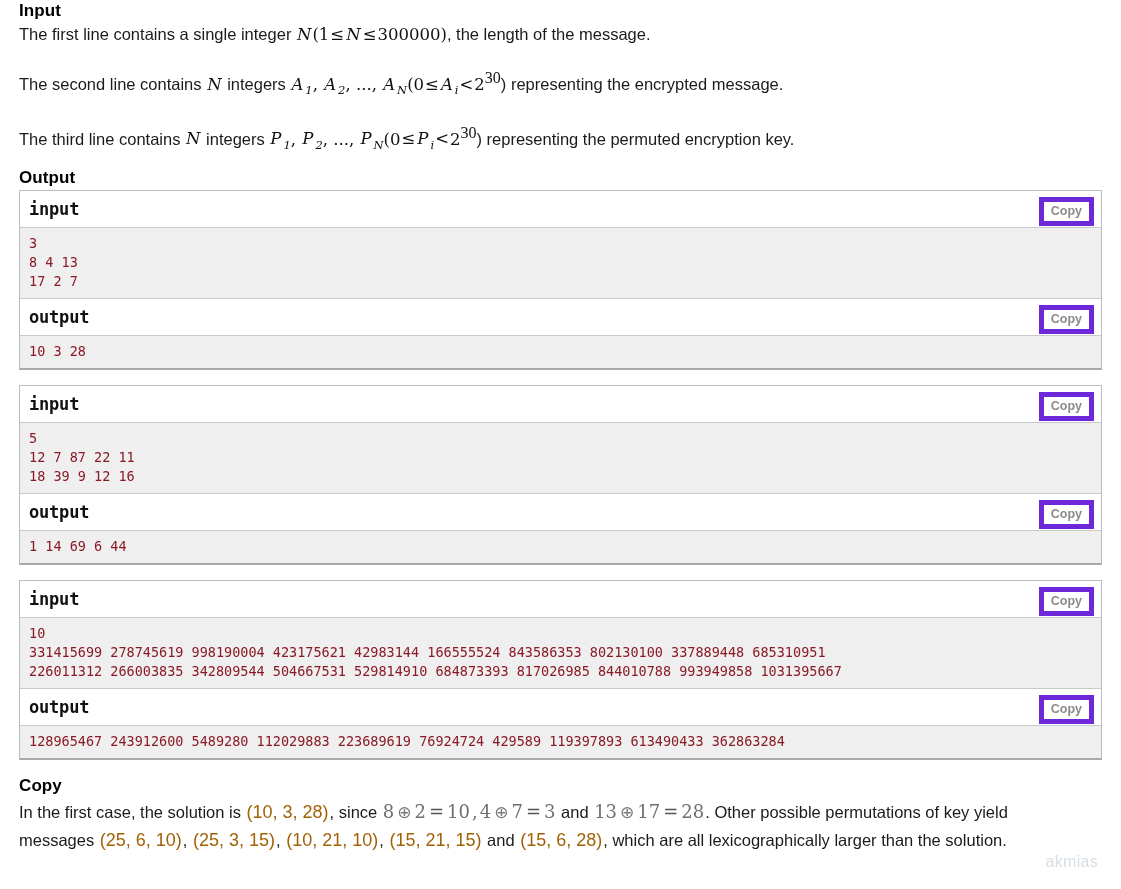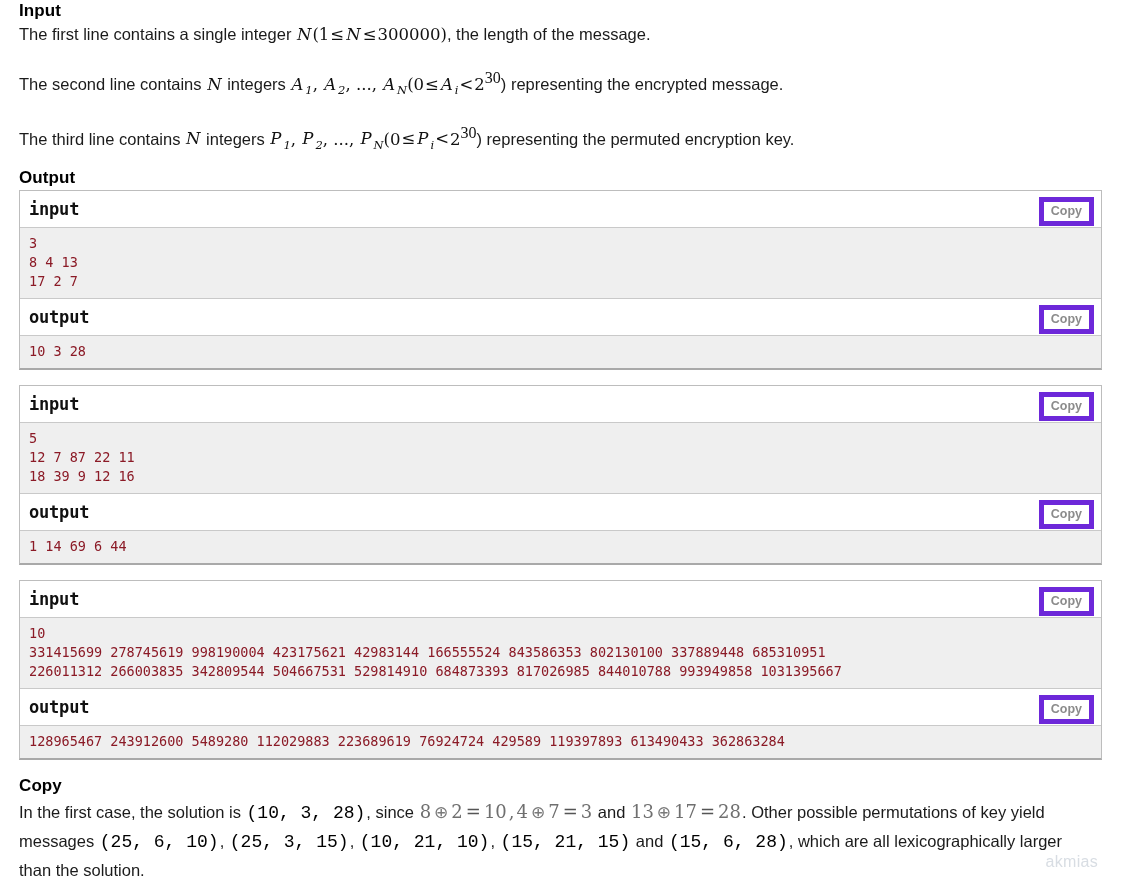--- a/index.html
+++ b/index.html
@@ -77,24 +77,24 @@
   }
   .mop {
     font-family: "DejaVu Serif", "Liberation Serif", serif;
     font-style: normal;
     font-size: 16.5px;
     color: #111;
     padding: 0 1px;
   }
   
   .nm {
-    font-family: Liberation Mono, monospace;
+    font-family: Liberation Sans, sans-serif;
     font-style: normal;
     font-size: 18px;
-    color: #000000;
+    color: #a16207;
     padding: 0 1px;
   }
   .nm-xor {
     font-family: "DejaVu Sans", sans-serif;
     font-size: 17px;
     color: #7a7a7a;
     padding: 0 2px;
   }
   .nm-eq {
     font-family: "DejaVu Serif", "Liberation Serif", serif;

